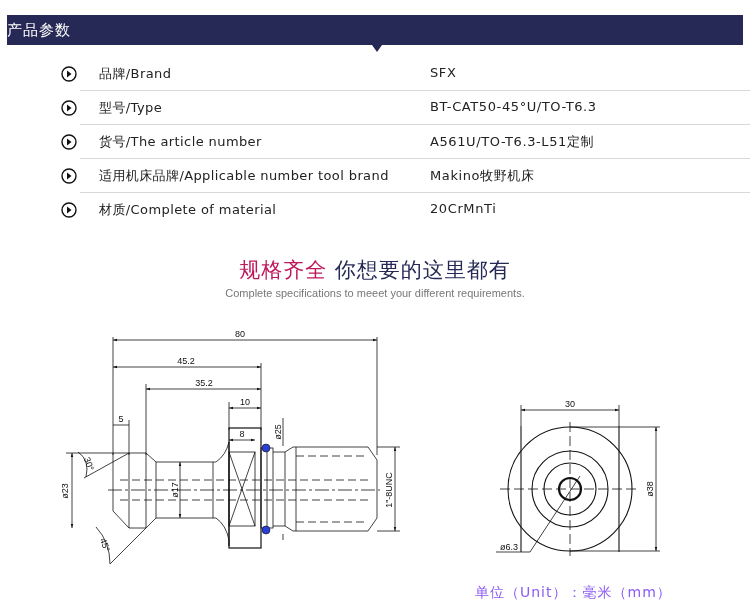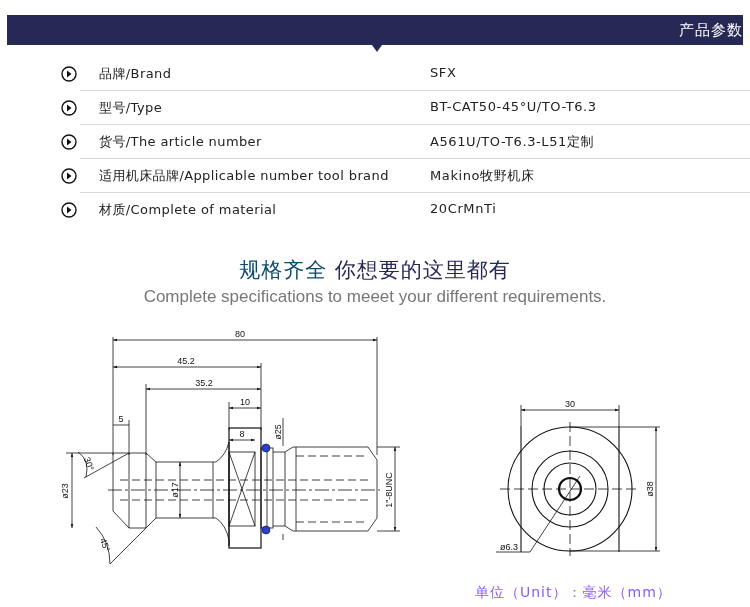--- a/index.html
+++ b/index.html
@@ -2,21 +2,21 @@
 <html><head>
   <meta charset="utf-8">
   <style>
     * { margin: 0; padding: 0; box-sizing: border-box; }
     body {
       width: 750px; height: 607px; background: #ffffff;
       font-family: "DejaVu Sans", sans-serif; position: relative; overflow: hidden;
     }
     .banner {
       position: absolute; left: 7px; top: 15px; width: 736px; height: 30px;
-      background: #262955; color: #fff; text-align: right;
+      background: #262955; color: #fff; text-align: left;
       font-size: 15px; line-height: 30px; letter-spacing: 1px;
     }
     .banner-pointer {
       position: absolute; left: 372px; top: 45px; width: 0; height: 0;
       border-left: 5px solid transparent; border-right: 5px solid transparent;
       border-top: 7px solid #262955;
     }
     .params { position: absolute; left: 0; top: 57px; width: 750px; }
     .param-row { position: relative; height: 34px; }
     .param-row .divider {
@@ -29,25 +29,25 @@
     .param-label {
       position: absolute; left: 99px; top: 8px; font-size: 13px; color: #222; letter-spacing: 0.4px;
     }
     .param-value {
       position: absolute; left: 411px; top: 8px; font-size: 13px; color: #222; letter-spacing: 0.6px; margin-left: 19px;
     }
     .headline {
       position: absolute; left: 0; top: 256px; width: 750px; text-align: center;
       font-size: 21px; letter-spacing: 1px;
     }
-    .headline .red { color: #0c4a6e; margin-top: 20px; }
+    .headline .red { color: #be185d; margin-top: 20px; }
     .headline .navy { color: #262955; }
     .subheadline {
       position: absolute; left: 0; top: 287px; width: 750px; text-align: center;
-      font-family: "Liberation Sans", sans-serif; font-size: 17px; color: #777;
+      font-family: "Liberation Sans", sans-serif; font-size: 11px; color: #777;
     }
     .drawing { position: absolute; left: 0; top: 320px; }
     .unit-note {
       position: absolute; left: 475px; top: 584px; font-size: 14px; color: #8b5cf6; letter-spacing: 1px;
     }
     svg text { font-family: "Liberation Sans", sans-serif; font-size: 9px; fill: #111; }
   </style>
 </head>
 <body>
 

